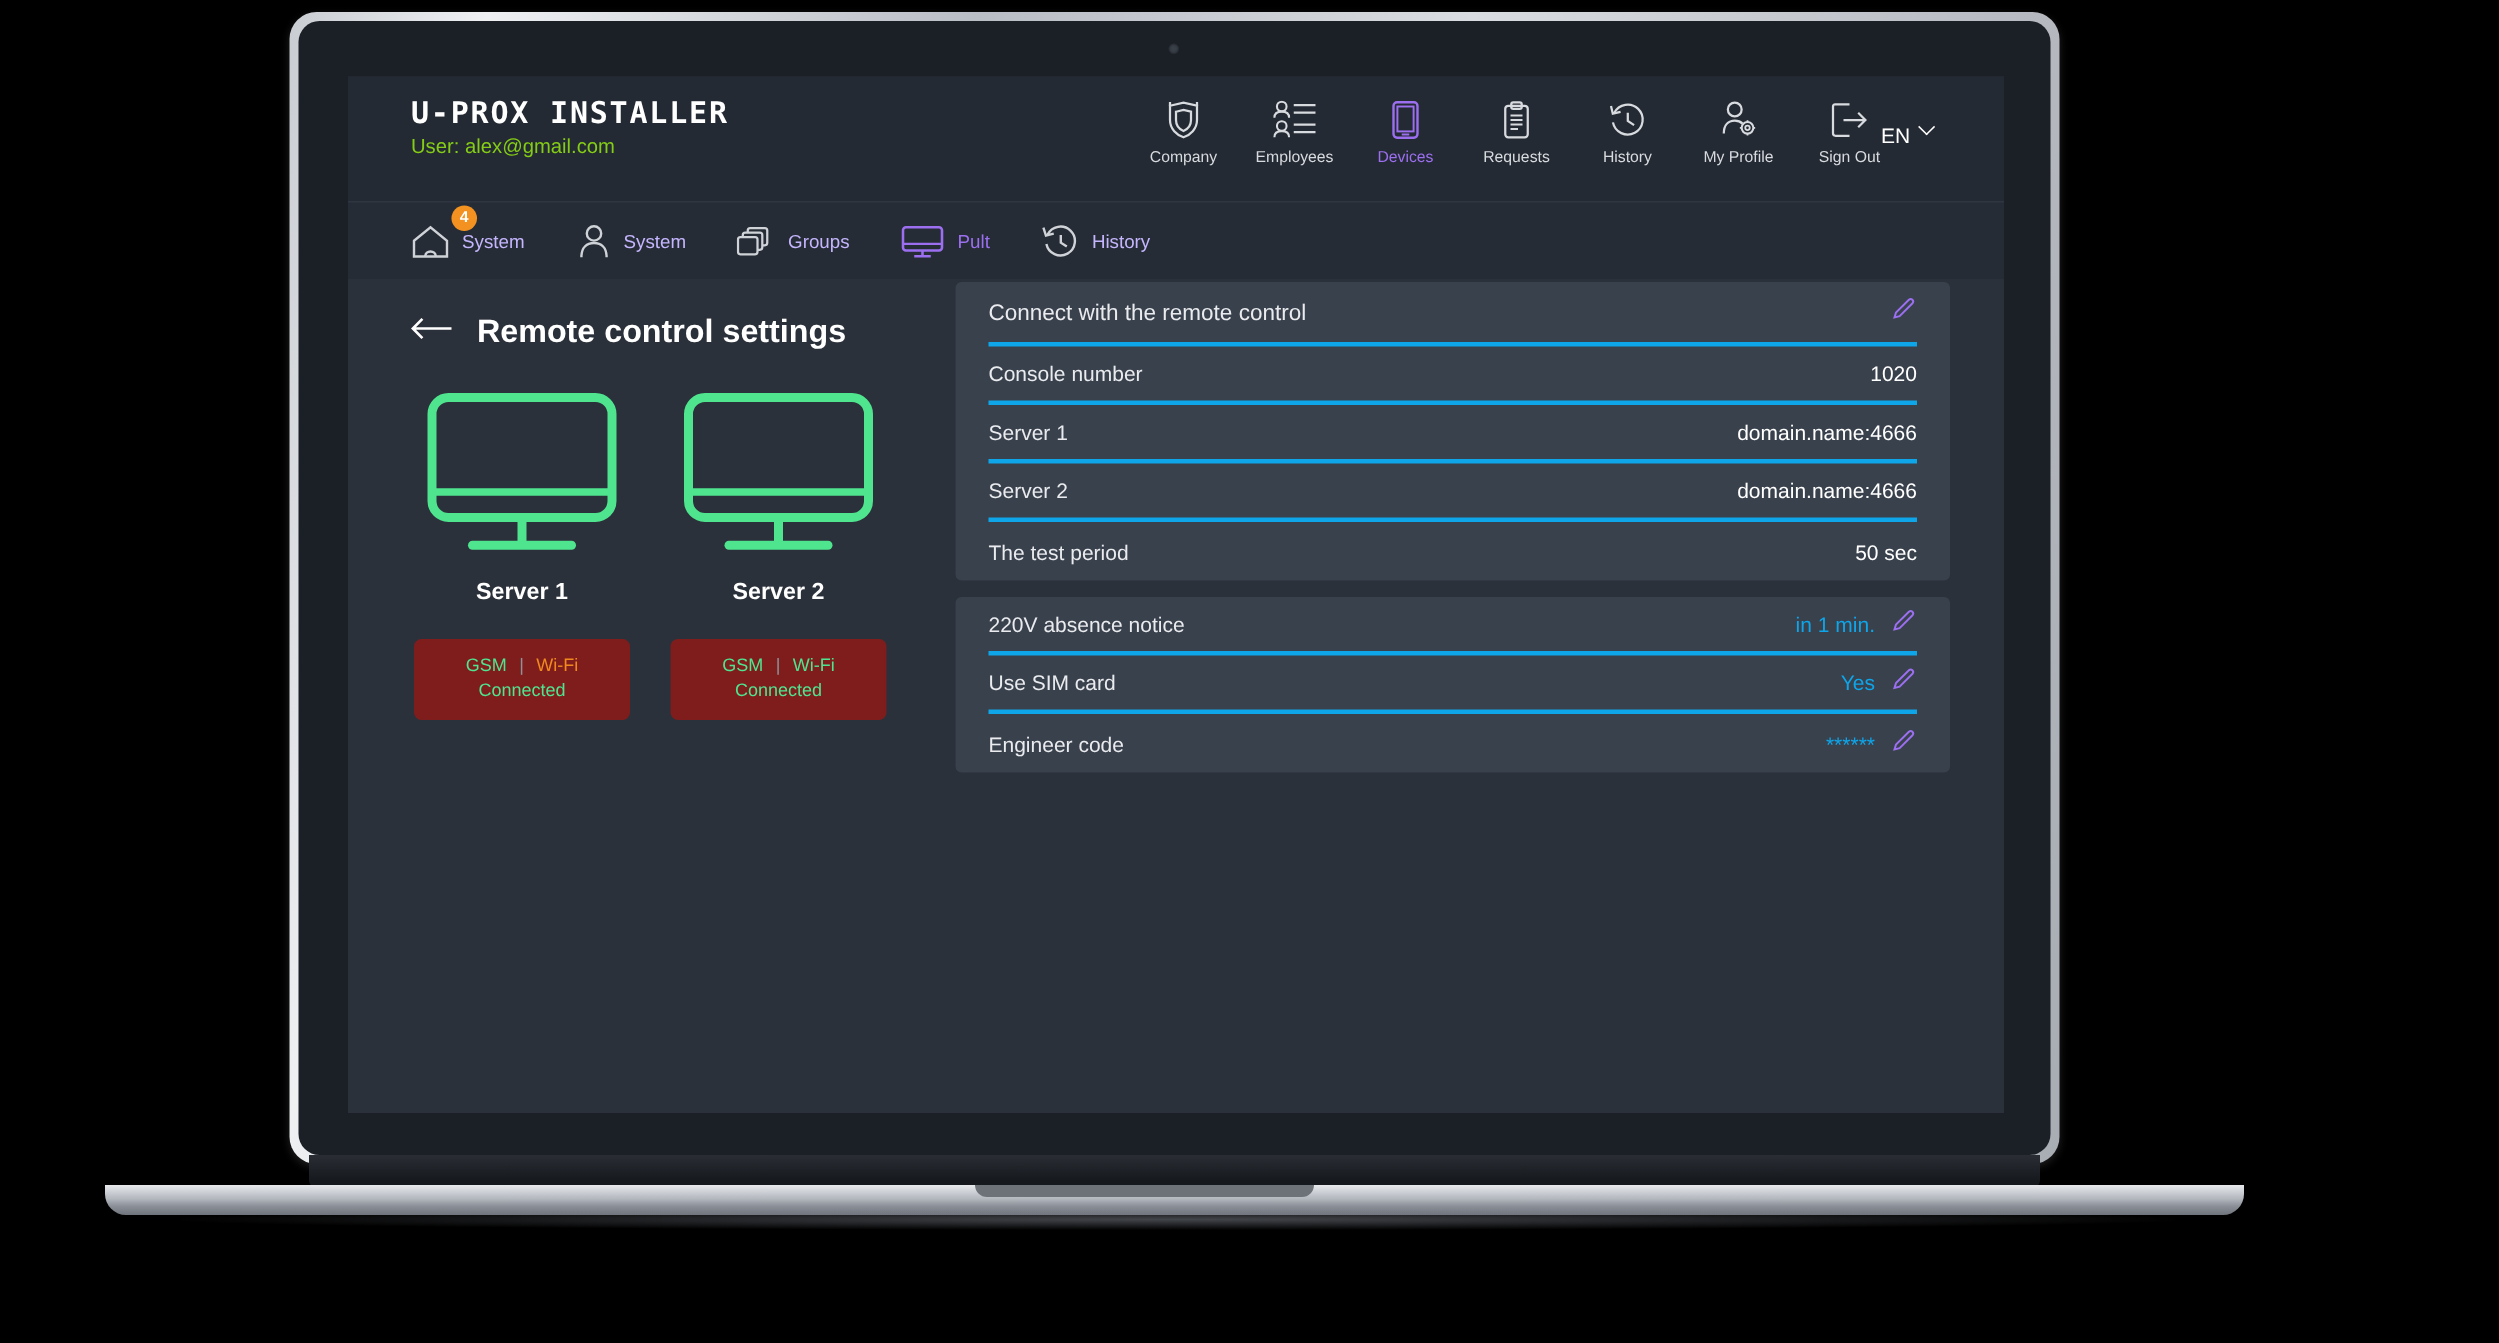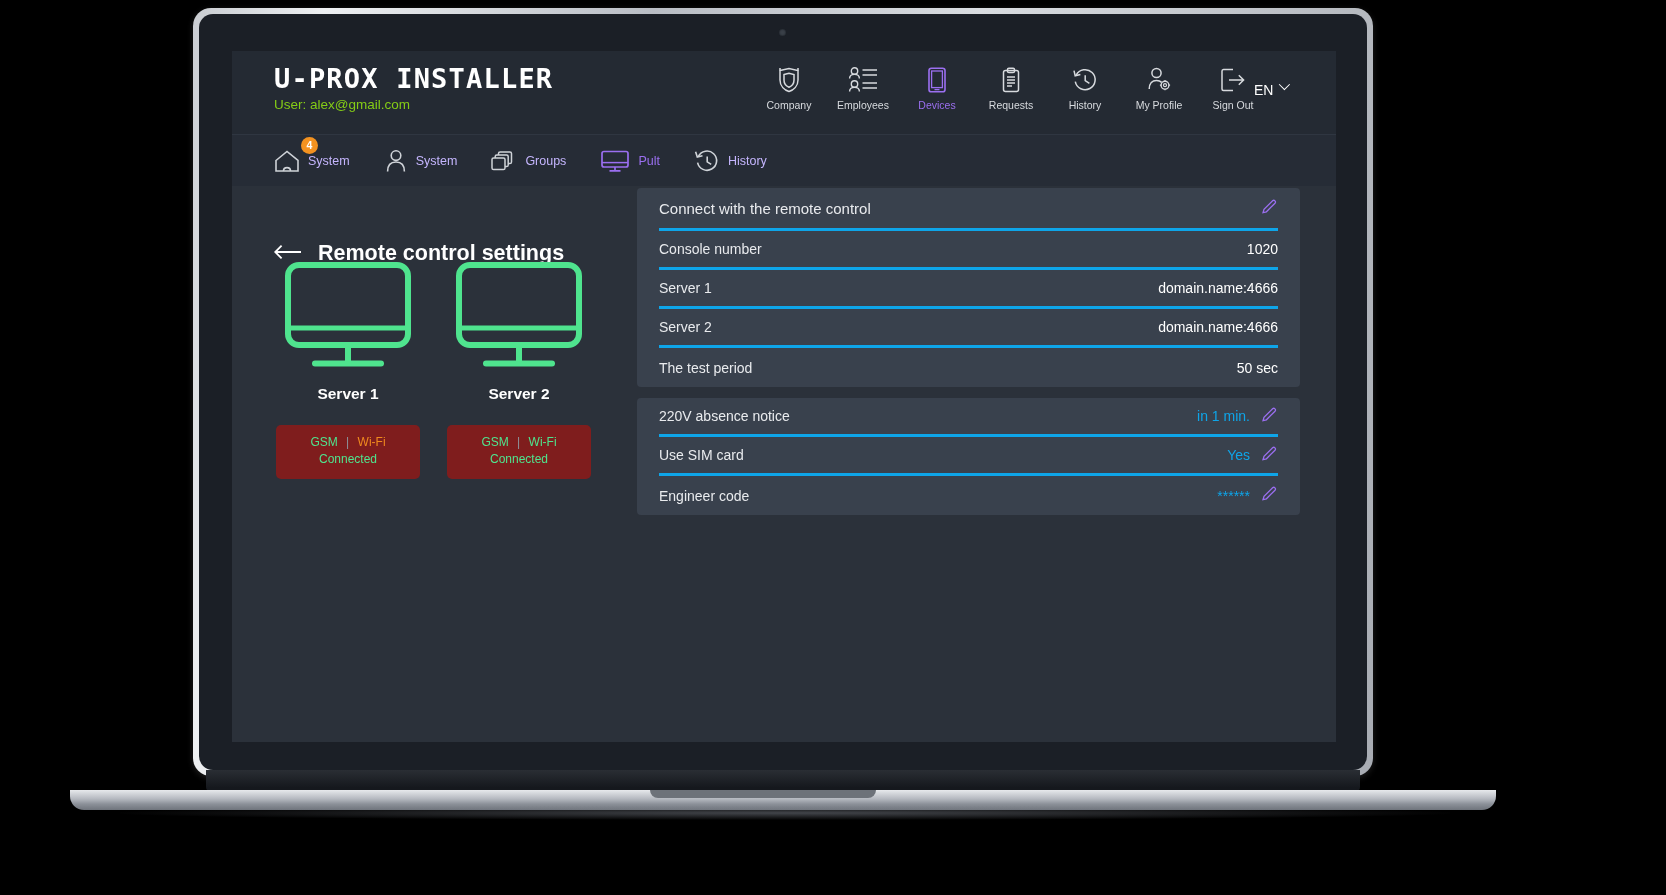--- a/index.html
+++ b/index.html
@@ -52,21 +52,21 @@
     background: radial-gradient(ellipse at center, rgba(120,125,135,0.55) 0%, rgba(0,0,0,0) 72%);
   }
 
   
   .app-header {
     position: relative; height: 83px; background: #242a33;
   }
   .brand { position: absolute; left: 42px; top: 12px; }
   .brand-logo {
     font-family: "DejaVu Sans Mono", monospace;
-    font-size: 27px; font-weight: 700; letter-spacing: 1.2px; color: #ffffff;
+    font-size: 20px; font-weight: 700; letter-spacing: 1.2px; color: #ffffff;
   }
   .brand-user { margin-top: 3px; font-size: 13.5px; color: #84cc16; }
 
   .topnav { position: absolute; left: 527px; top: 16px; display: flex; gap: 14px; }
   .topnav-item {
     width: 60px; display: flex; flex-direction: column; align-items: center; gap: 6px;
     cursor: pointer;
   }
   .topnav-item .lbl { font-size: 10.5px; color: #d7dade; white-space: nowrap; }
   .topnav-item.active .lbl { color: #9b6ff0; }
@@ -97,21 +97,21 @@
     min-width: 17px; height: 17px; padding: 0 4px;
     border-radius: 50%; background: #f39220; color: #fff;
     font-size: 10.5px; font-weight: 700;
     display: flex; align-items: center; justify-content: center;
   }
 
   
   .content { position: relative; height: 556px; background: #2b313a; }
   .page-title {
     position: absolute; left: 42px; top: 23px;
-    display: flex; align-items: center; gap: 16px; margin-top: 32px;
+    display: flex; align-items: center; gap: 16px;
   }
   .page-title .ttl { font-size: 21.5px; font-weight: 700; color: #ffffff; }
   .back-arrow { cursor: pointer; }
 
   .servers { position: absolute; left: 44px; top: 75px; display: flex; gap: 27px; }
   .server-card { width: 144px; display: flex; flex-direction: column; align-items: center; }
   .monitor { margin-bottom: 12px; }
   .server-name { font-size: 15.5px; font-weight: 700; color: #ffffff; margin-bottom: 22px; }
   .status-box {
     width: 144px; background: #7f1d1d; border-radius: 5px;

